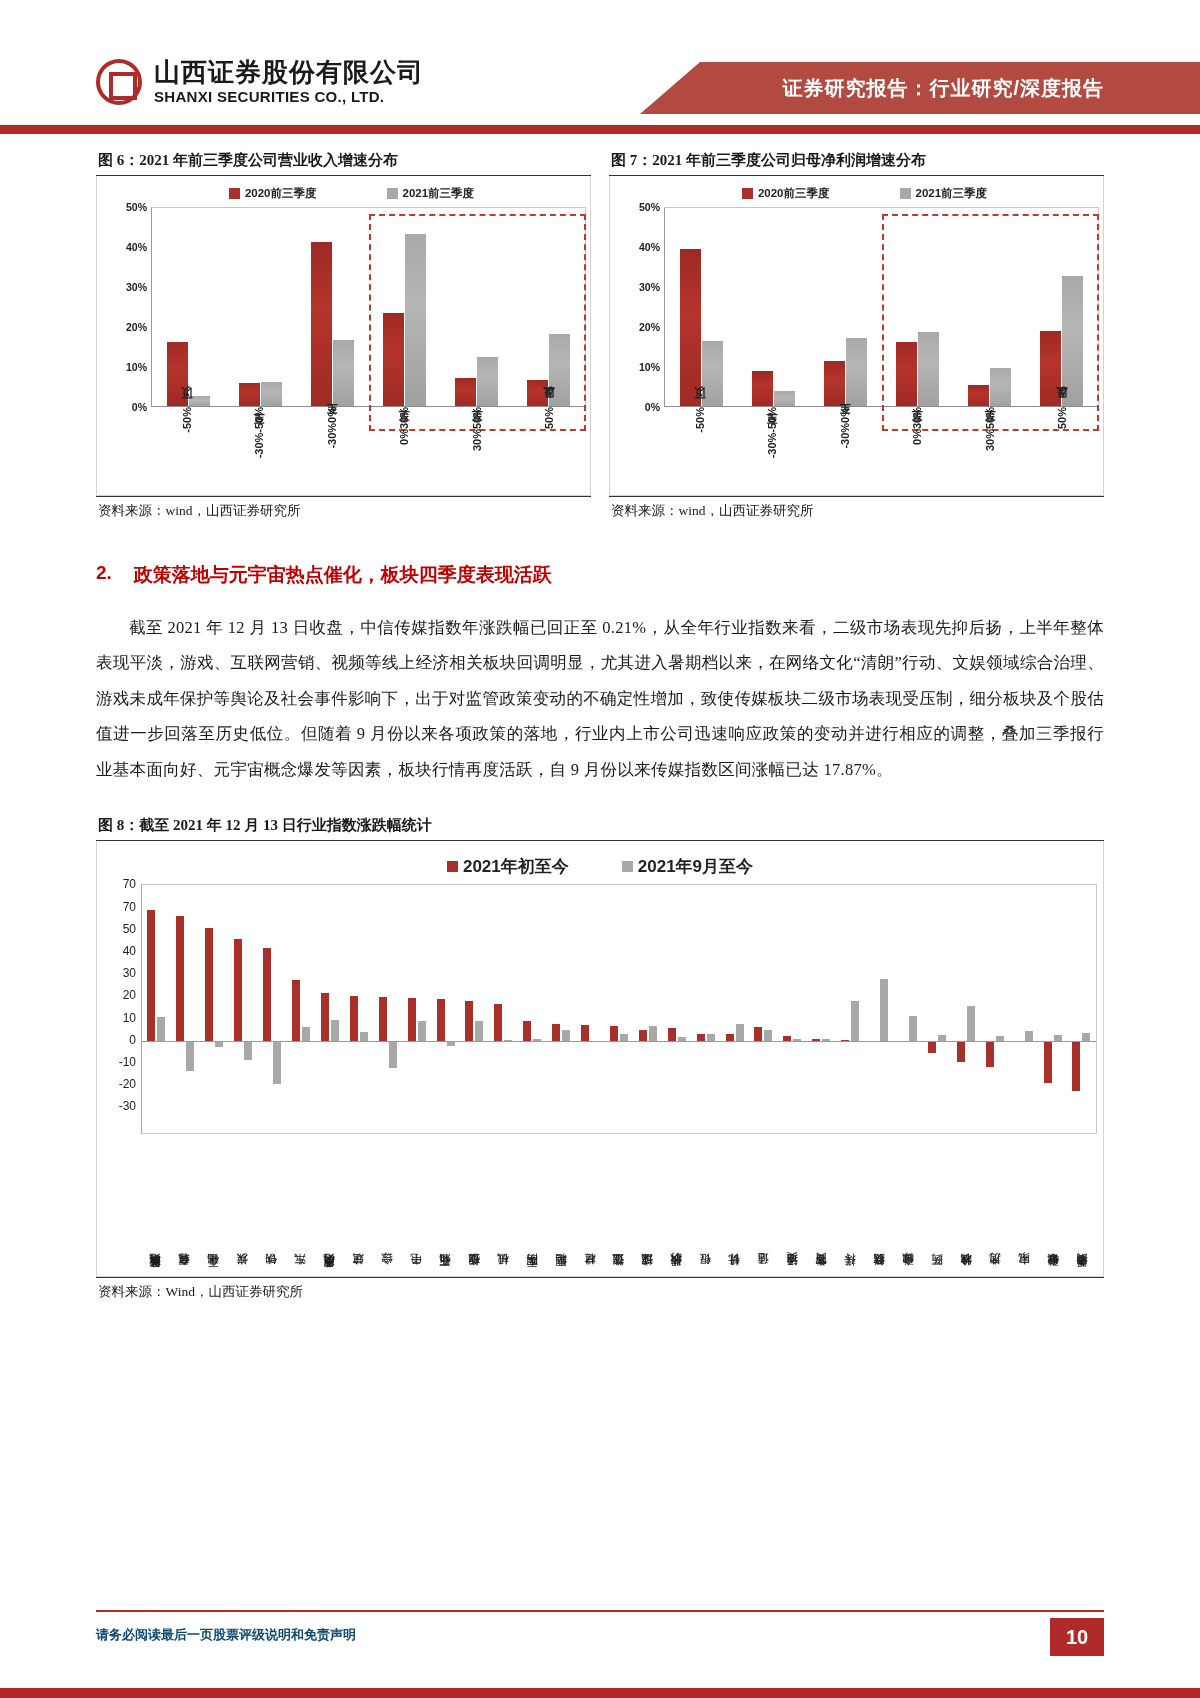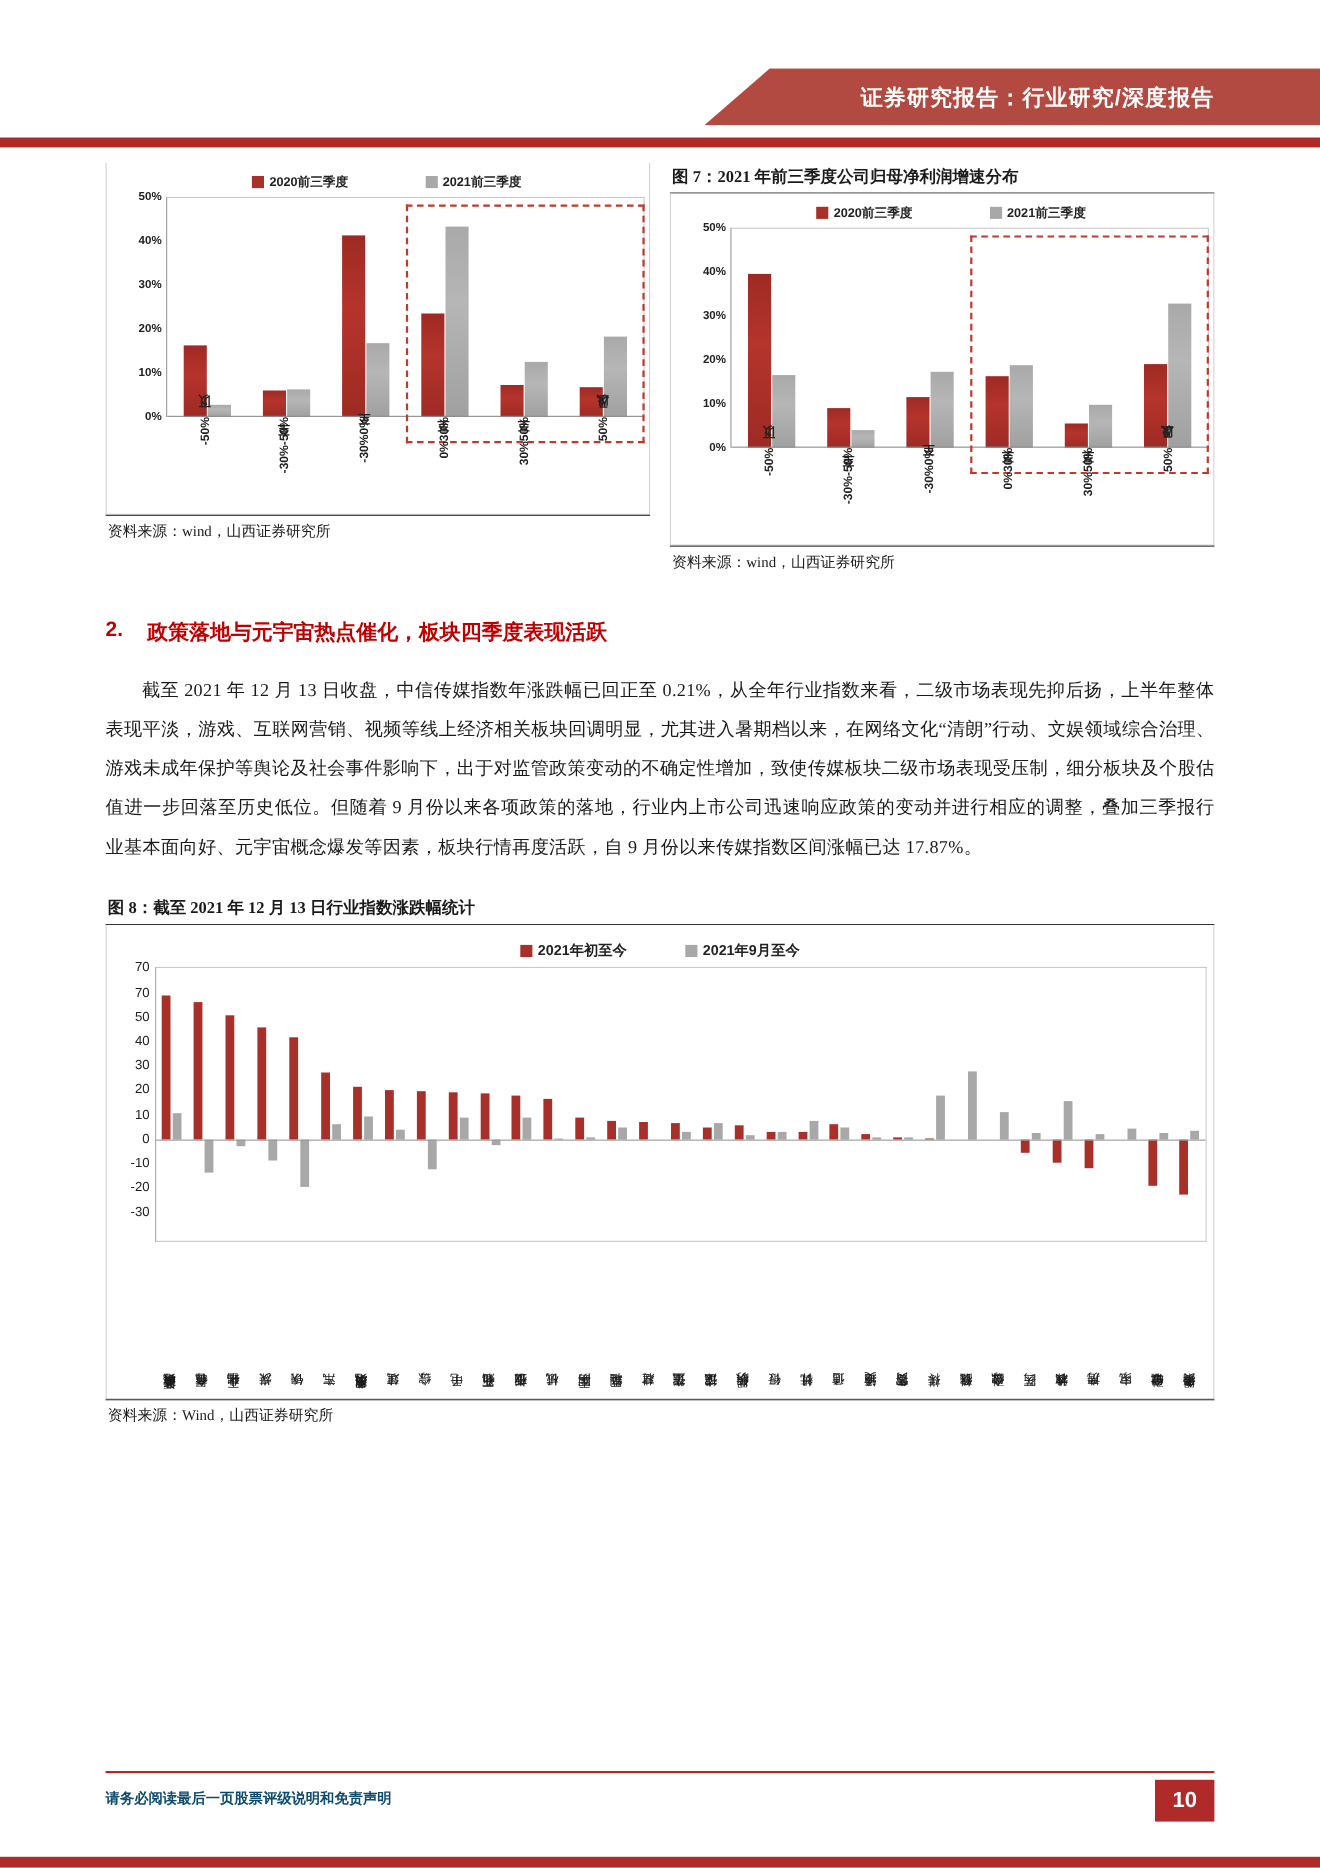--- a/index.html
+++ b/index.html
@@ -289,29 +289,37 @@
     position: absolute;
     left: 0; right: 0; bottom: 0;
     height: 10px;
     background: #b02a2a;
   }
 </style>
 </head>
 <body>
 
 <div class="header">
+  <div class="logo-area">
+    <div class="logo-mark"></div>
+    <div>
+      <div class="logo-text-cn">山西证券股份有限公司</div>
+      <div class="logo-text-en">SHANXI SECURITIES CO., LTD.</div>
+    </div>
+  </div>
   <div class="header-banner">证券研究报告：行业研究/深度报告</div>
   <div class="header-rule"></div>
 </div>
 
 <div class="page">
 
   <div class="fig-row">
 
     <div class="fig">
+      <div class="fig-title">图 6：2021 年前三季度公司营业收入增速分布</div>
       <div class="fig-box">
         <div class="legend">
           <div class="legend-item">
             <span class="legend-swatch" style="background:#a8302a"></span>
             <span>2020前三季度</span>
           </div>
           <div class="legend-item">
             <span class="legend-swatch" style="background:#a8a8a8"></span>
             <span>2021前三季度</span>
           </div>
@@ -461,21 +469,21 @@
   <div class="section-head">
     <span>2.</span>
     <span>政策落地与元宇宙热点催化，板块四季度表现活跃</span>
   </div>
 
   <div class="body-text">截至 2021 年 12 月 13 日收盘，中信传媒指数年涨跌幅已回正至 0.21%，从全年行业指数来看，二级市场表现先抑后扬，上半年整体表现平淡，游戏、互联网营销、视频等线上经济相关板块回调明显，尤其进入暑期档以来，在网络文化“清朗”行动、文娱领域综合治理、游戏未成年保护等舆论及社会事件影响下，出于对监管政策变动的不确定性增加，致使传媒板块二级市场表现受压制，细分板块及个股估值进一步回落至历史低位。但随着 9 月份以来各项政策的落地，行业内上市公司迅速响应政策的变动并进行相应的调整，叠加三季报行业基本面向好、元宇宙概念爆发等因素，板块行情再度活跃，自 9 月份以来传媒指数区间涨幅已达 17.87%。</div>
 
   <div class="fig8">
     <div class="fig-title">图 8：截至 2021 年 12 月 13 日行业指数涨跌幅统计</div>
     <div class="fig-box" style="padding:10px 6px 2px 6px">
-      <div class="legend" style="gap:53px;font-size:13px">
+      <div class="legend" style="gap:53px;font-size:17px">
         <div class="legend-item">
           <span class="legend-swatch" style="background:#a8302a"></span>
           <span>2021年初至今</span>
         </div>
         <div class="legend-item">
           <span class="legend-swatch" style="background:#a8a8a8"></span>
           <span>2021年9月至今</span>
         </div>
       </div>
       <div class="c8-wrap" style="height:250px">

